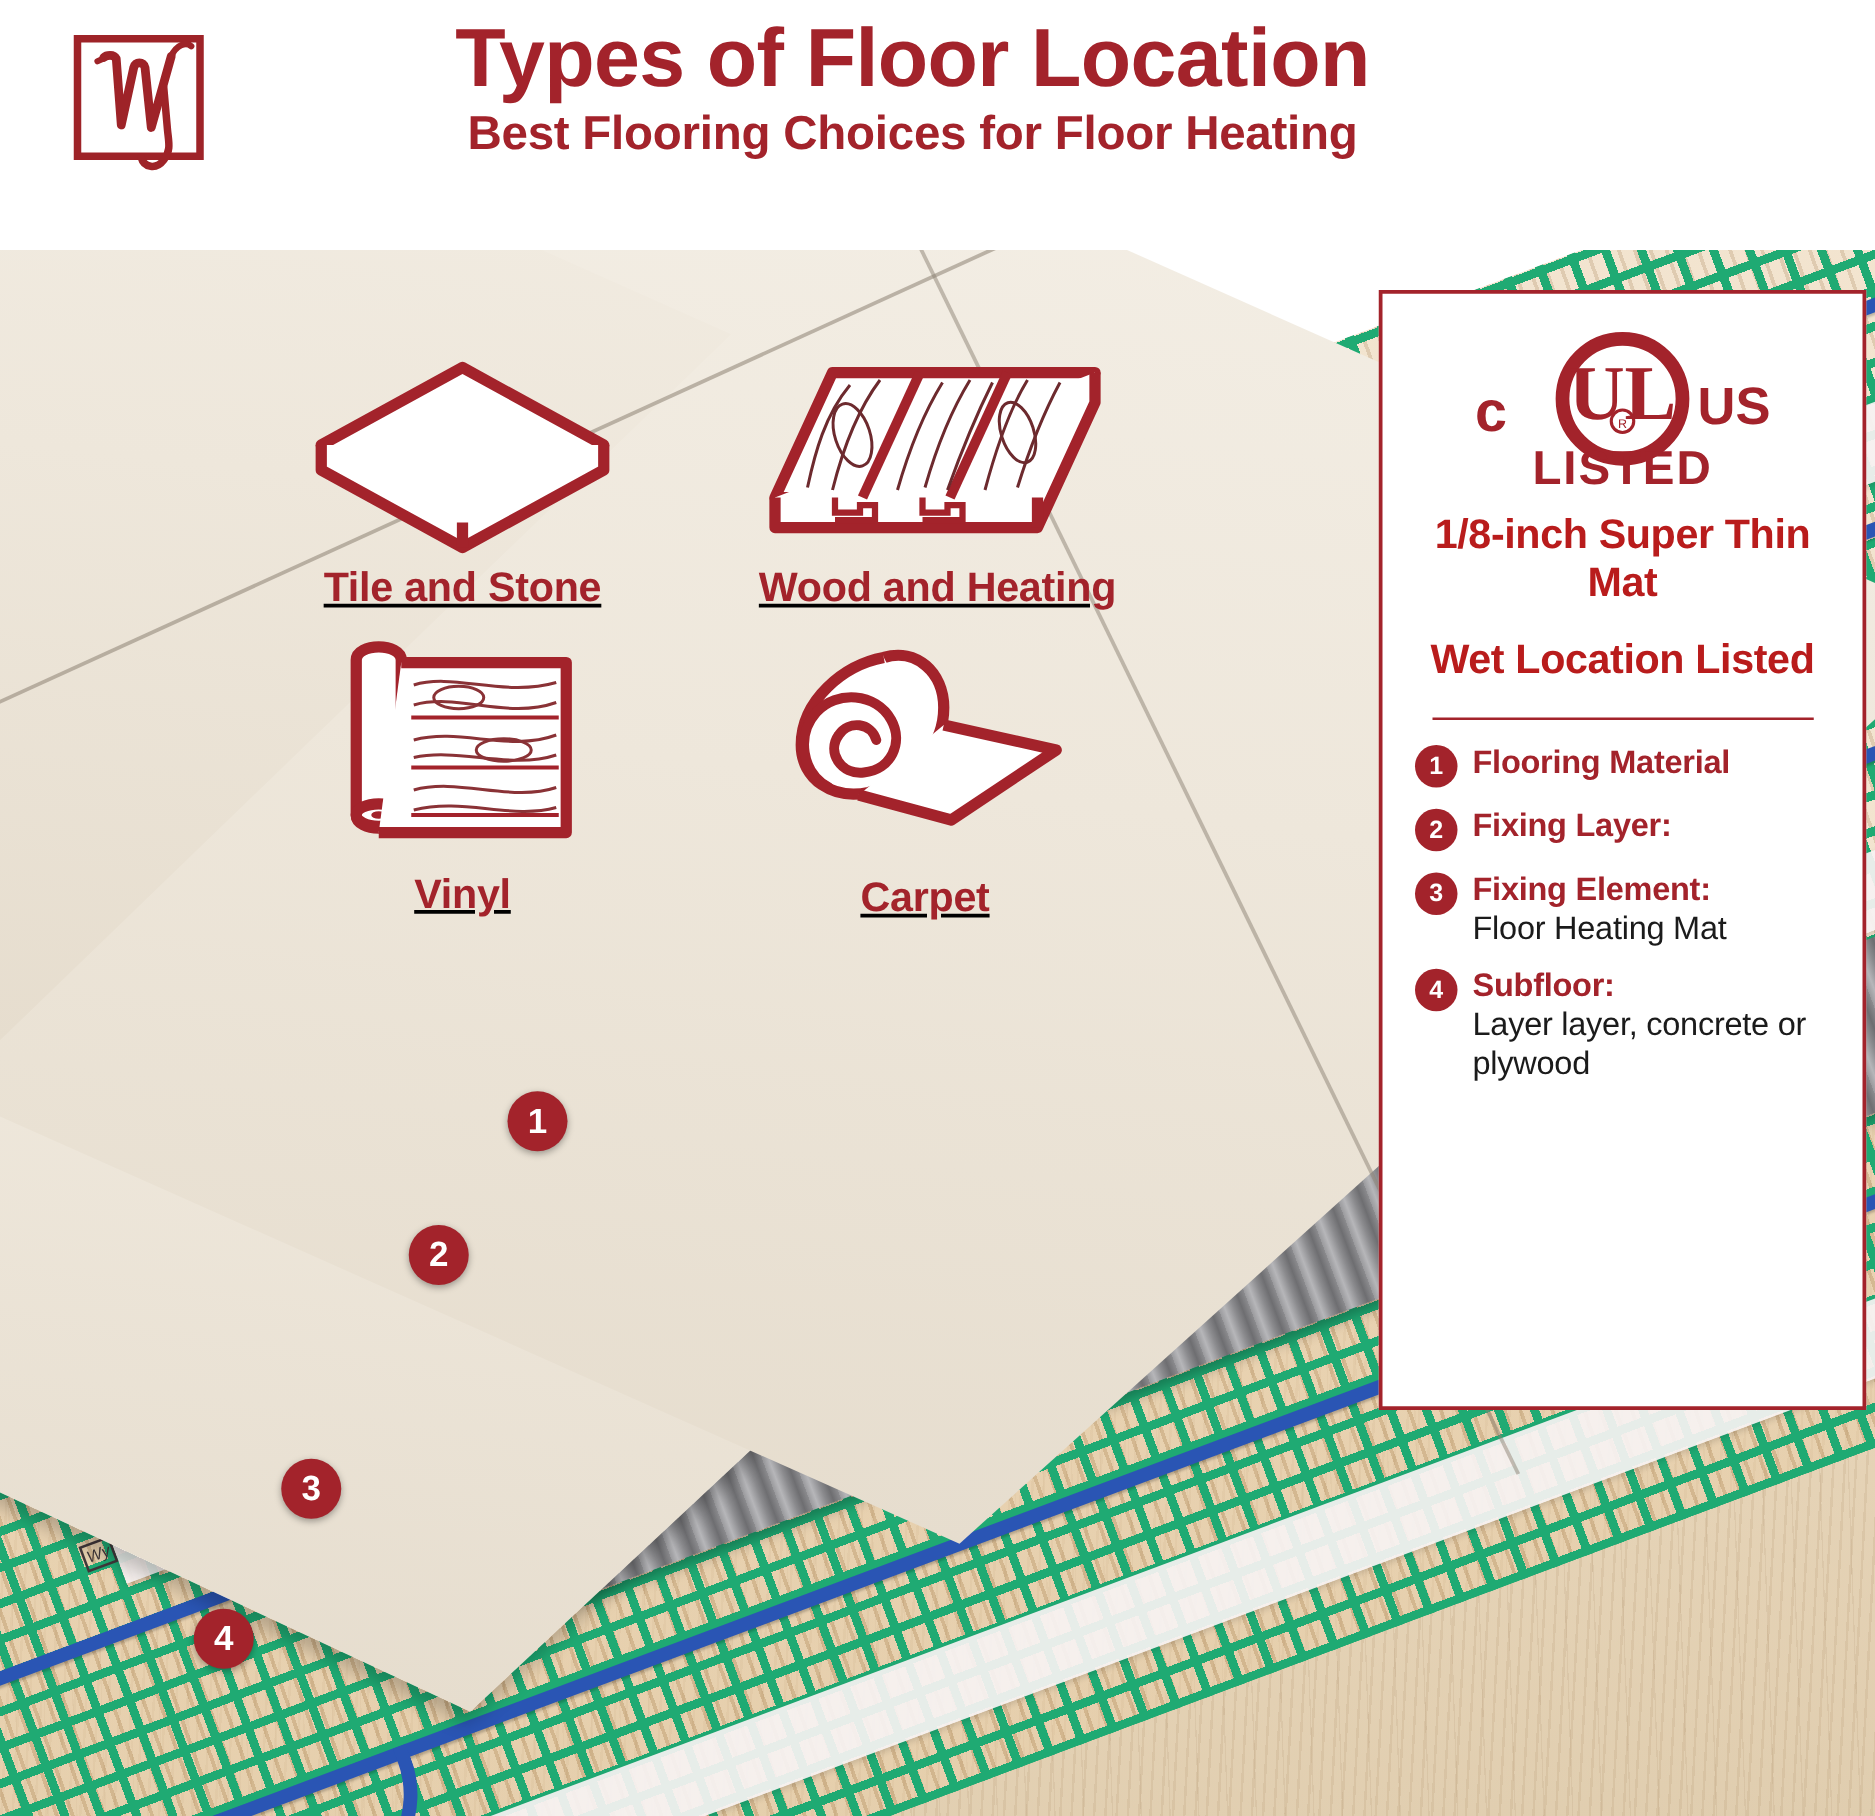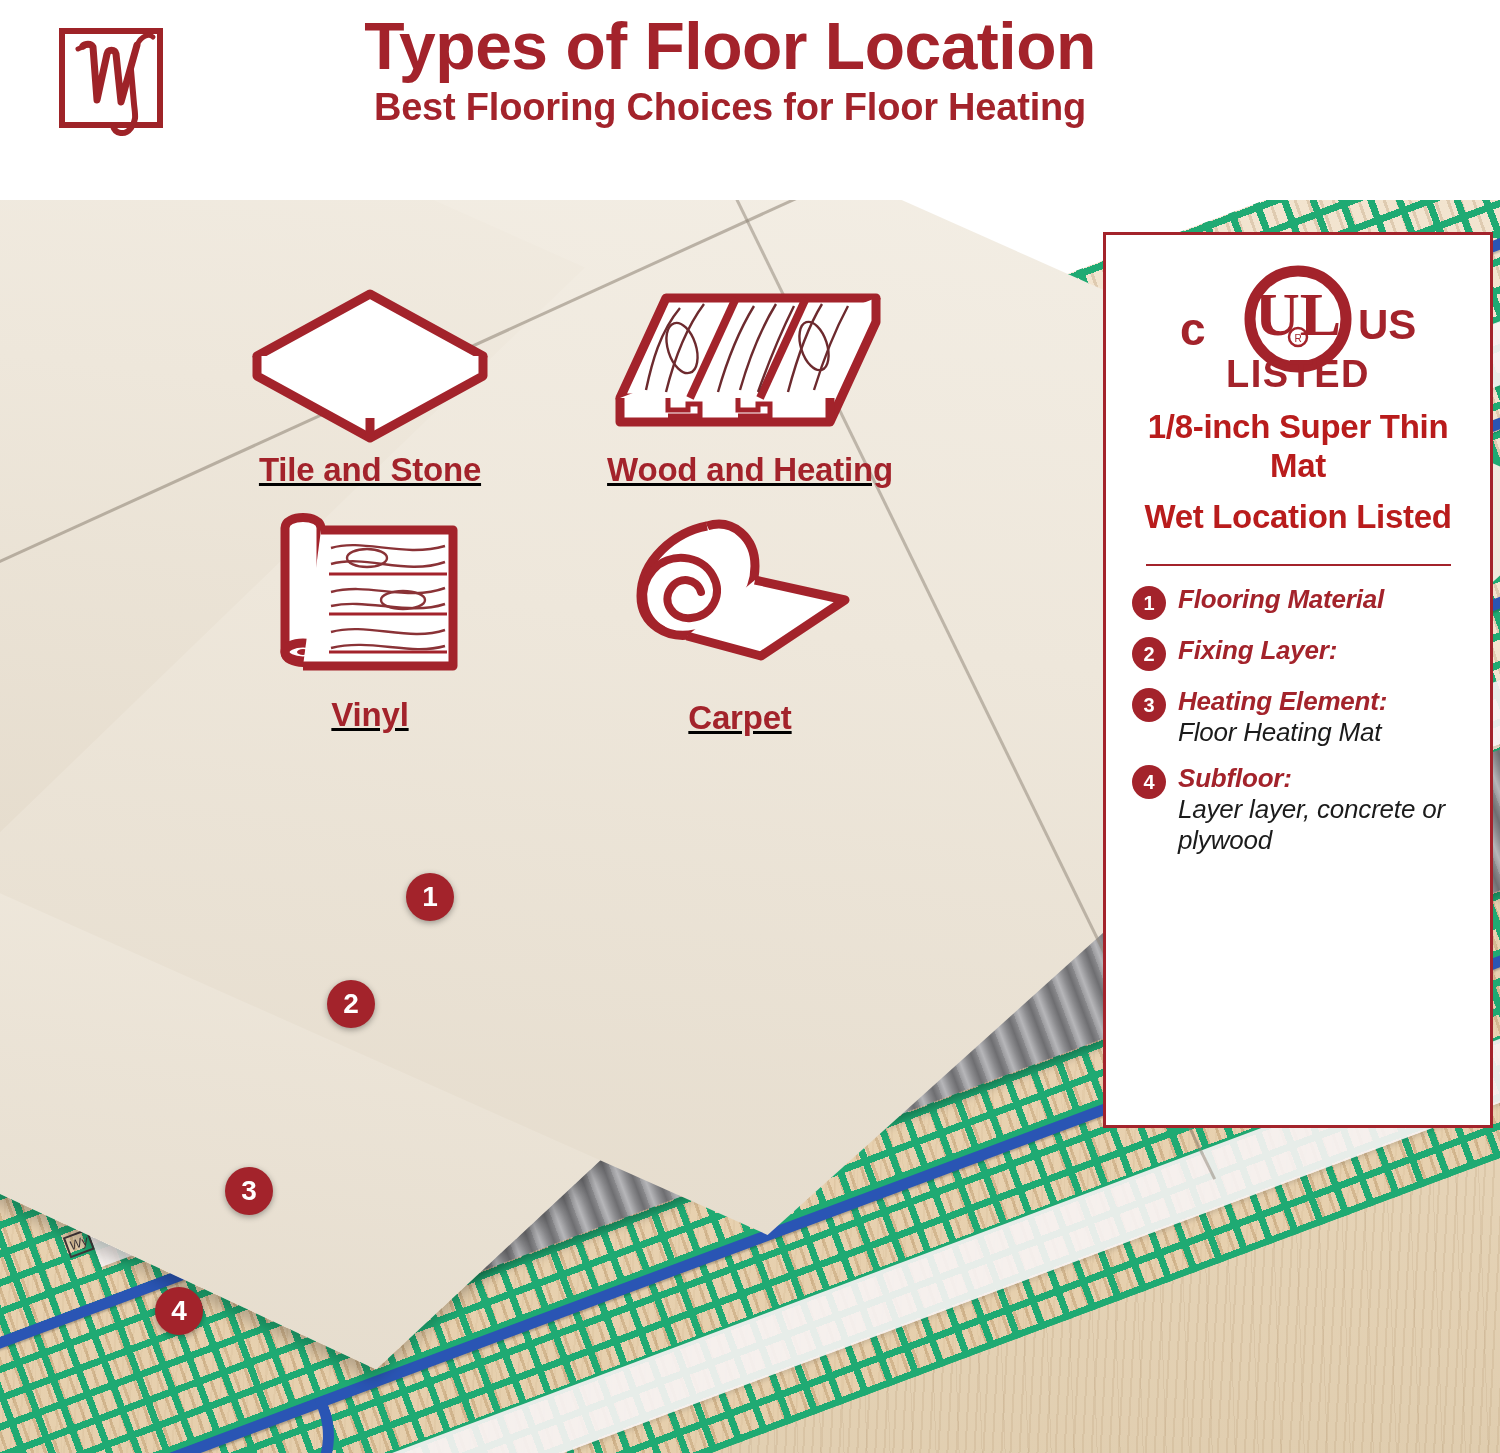--- a/index.html
+++ b/index.html
@@ -137,34 +137,34 @@
   #panel{
     position:absolute;left:1103px;top:232px;width:390px;height:896px;
     background:#ffffff;border:3px solid #A3232B;box-sizing:border-box;
     z-index:70;padding:22px 26px 0 26px;
   }
   .ul-mark{position:relative;width:300px;height:128px;margin:8px auto 4px auto;}
   .panel-heading{
     text-align:center;color:#b91c1c;font-weight:bold;
     font-size:33px;line-height:39px;margin:14px 0 0 0;letter-spacing:-0.3px;
   }
-  .panel-heading.second{margin-top:12px;}
+  .panel-heading.second{margin-top:22px;}
   .panel-divider{
     width:305px;height:2px;background:#A3232B;margin:28px auto 18px auto;
   }
   .legend-item{
     position:relative;display:flex;align-items:flex-start;
     margin-bottom:15px;
   }
   .legend-num{
     flex:0 0 auto;width:34px;height:34px;border-radius:50%;
     background:#A3232B;color:#fff;font-size:20px;font-weight:bold;
     line-height:34px;text-align:center;margin-right:12px;margin-top:2px;
   }
-  .legend-body{flex:1 1 auto;font-style:italic;}
+  .legend-body{flex:1 1 auto;}
   .legend-title{
     color:#A3232B;font-weight:bold;font-size:26px;line-height:31px;
     letter-spacing:-0.2px;
   }
   .legend-desc{
     color:#1b1b1b;font-size:26px;line-height:31px;letter-spacing:-0.2px;
   }
   .legend-desc:empty{display:none;}
 </style>
 </head>
@@ -337,21 +337,21 @@
     <div class="legend-item">
       <div class="legend-num">2</div>
       <div class="legend-body">
         <div class="legend-title">Fixing Layer:</div>
       </div>
     </div>
 
     <div class="legend-item">
       <div class="legend-num">3</div>
       <div class="legend-body">
-        <div class="legend-title">Heating Element:</div>
+        <div class="legend-title">Fixing Element:</div>
         <div class="legend-desc">Floor Heating Mat</div>
       </div>
     </div>
 
     <div class="legend-item">
       <div class="legend-num">4</div>
       <div class="legend-body">
         <div class="legend-title">Subfloor:</div>
         <div class="legend-desc">Layer layer, concrete or plywood</div>
       </div>

